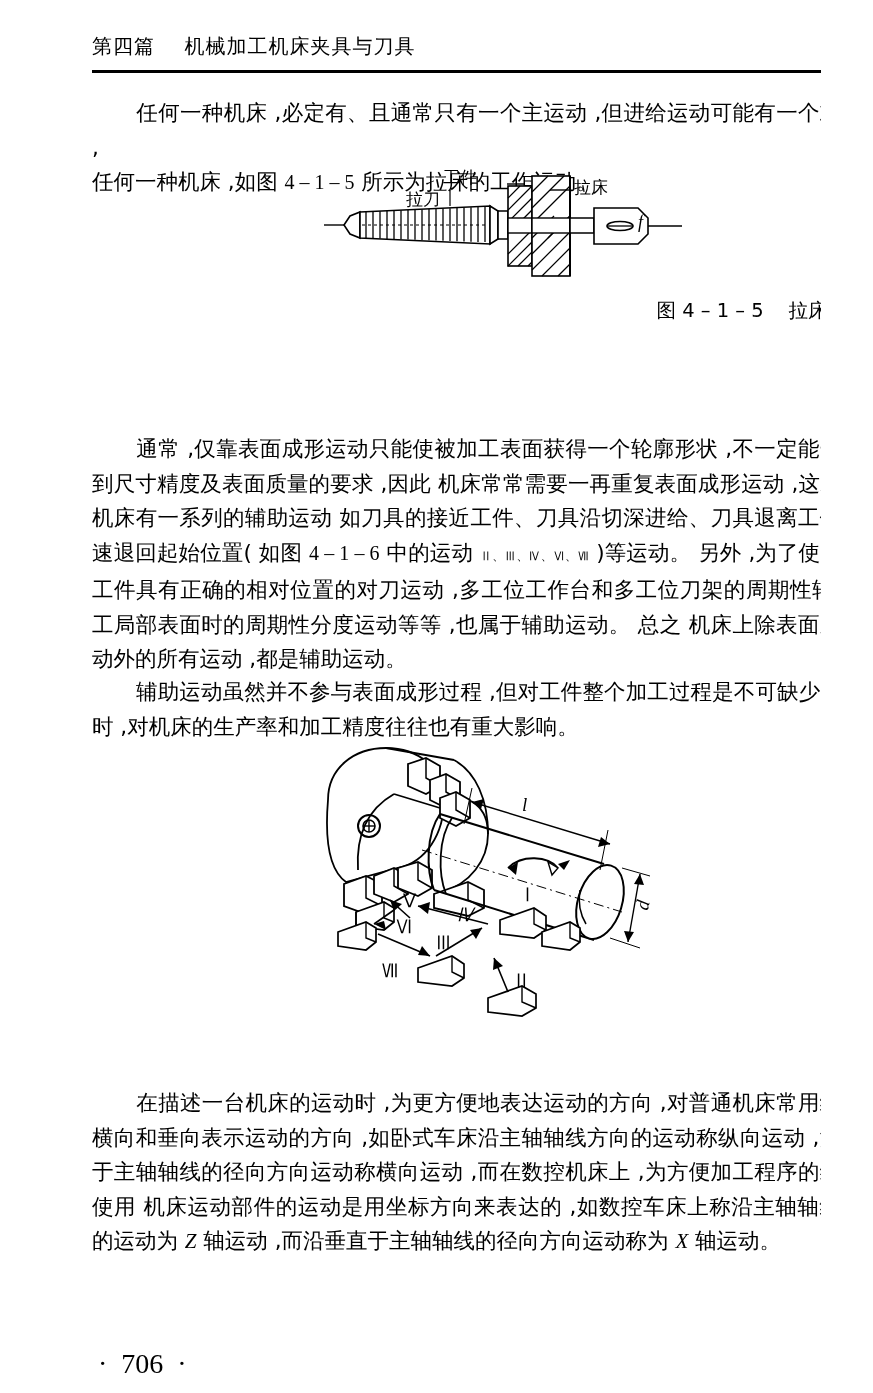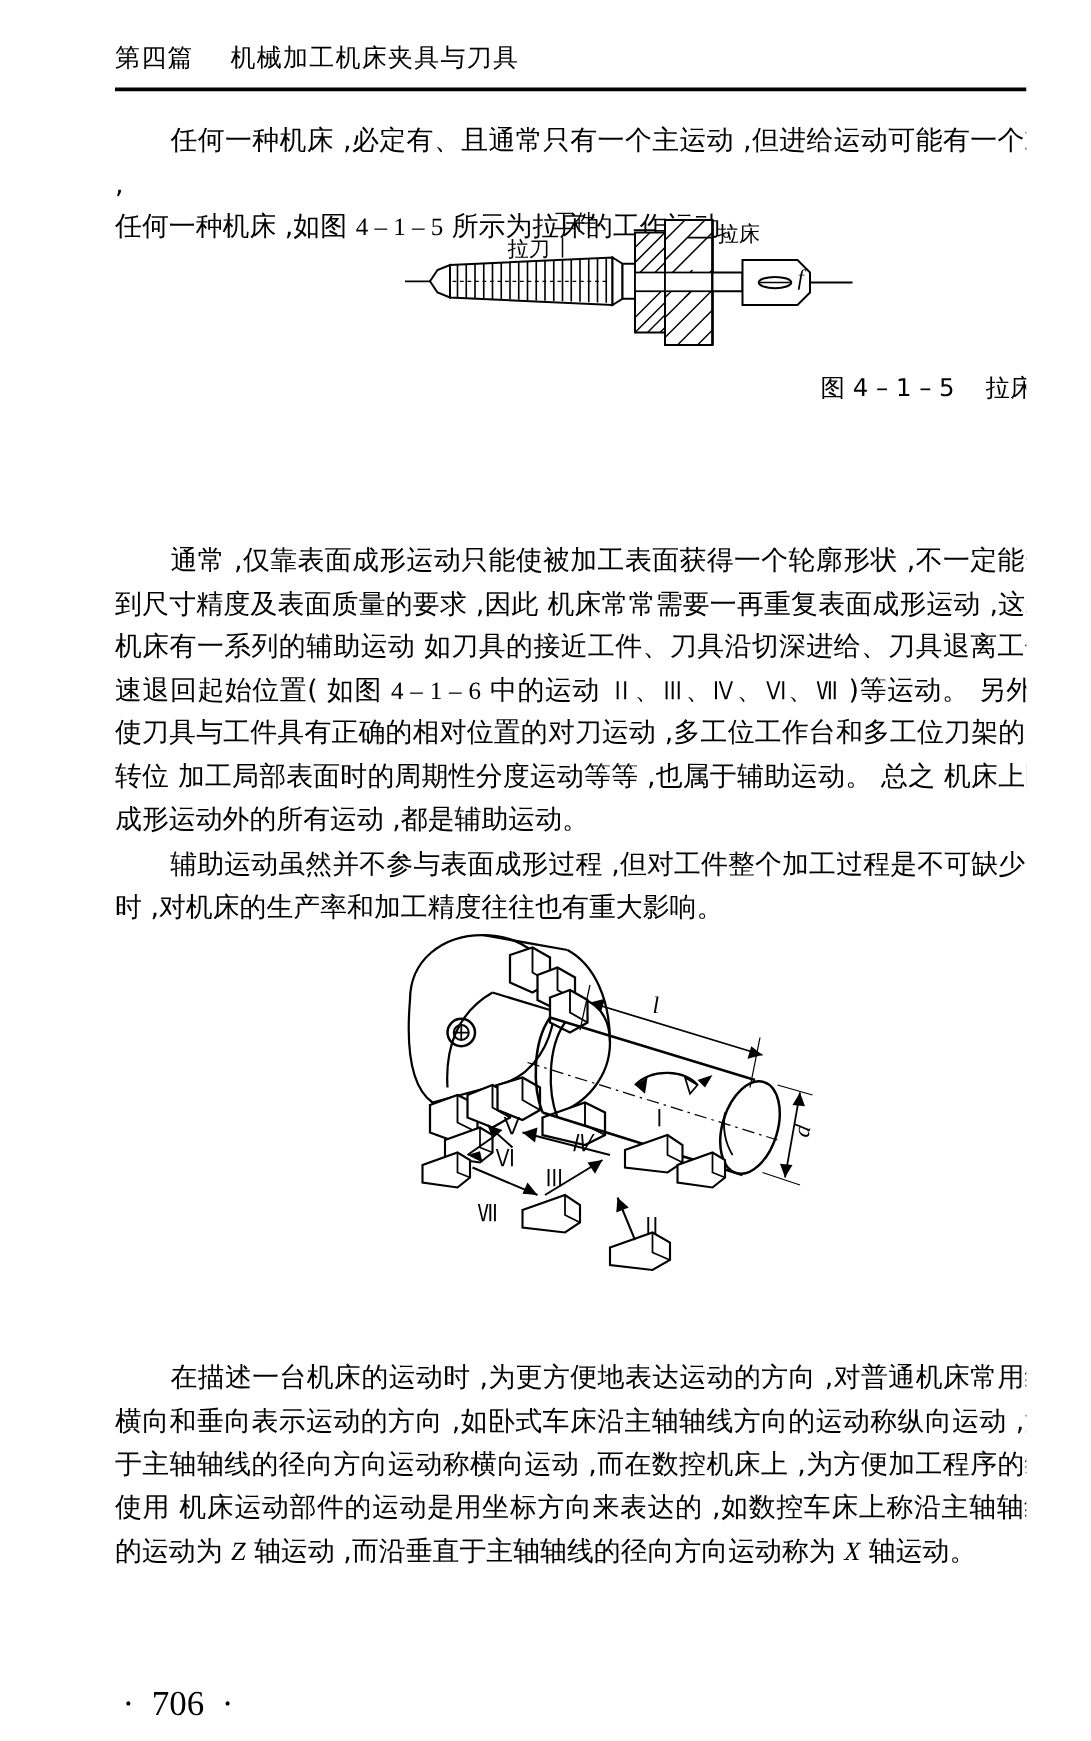--- a/index.html
+++ b/index.html
@@ -51,21 +51,21 @@
     left: 40px;
     font-size: 21.5px;
     line-height: 34.5px;
     text-align: justify;
     text-justify: inter-ideograph;
     letter-spacing: 0px;
   }
   .para .indent { display: inline-block; width: 44px; }
   .num { font-family: "Liberation Serif", serif; font-size: 20px; }
   .ital { font-family: "Liberation Serif", serif; font-style: italic; font-size: 21px; }
-  .roman { font-family: "Liberation Serif", serif; font-size: 20px; }
+  .roman { font-family: "Liberation Serif", serif; font-size: 12px; }
 
   
   .section-heading {
     position: absolute;
     left: 62px;
     top: 375px;
     font-size: 27px;
     font-weight: bold;
     letter-spacing: 1px;
   }

